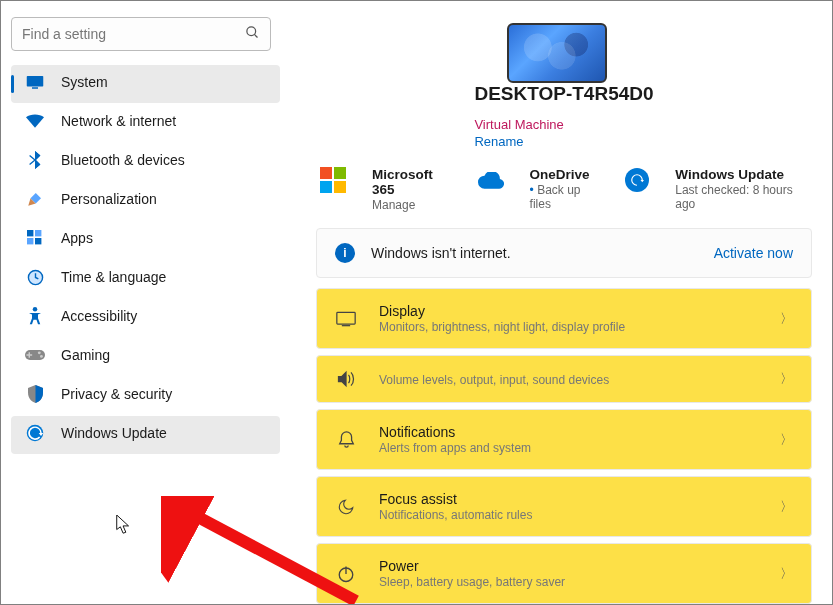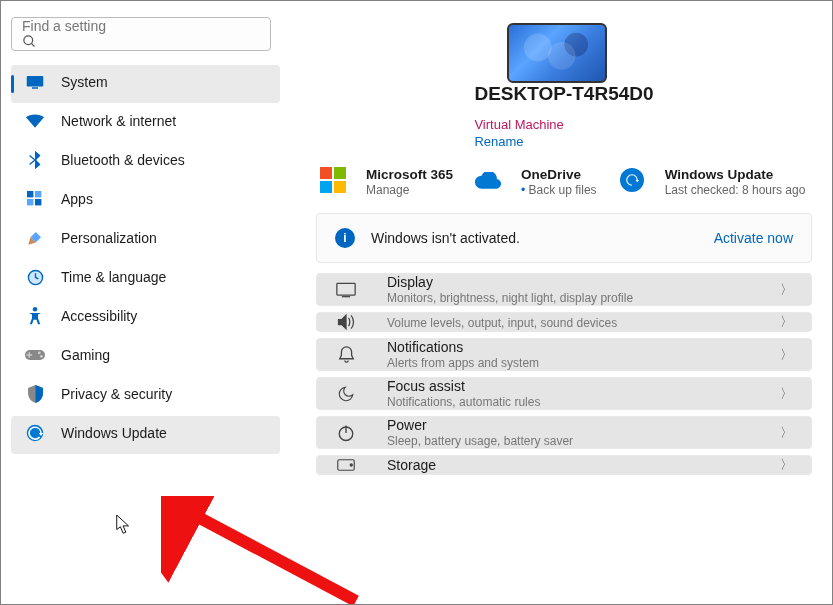--- a/index.html
+++ b/index.html
@@ -3,21 +3,21 @@
 <meta charset="utf-8">
 <style>
 * { box-sizing: border-box; margin: 0; padding: 0; font-family: "Segoe UI", sans-serif; }
 body { background: #fff; width: 833px; height: 605px; overflow: hidden; border: 1px solid #808080; position: relative; }
 
 .layout { display: flex; height: 100%; }
 
 
 .sidebar { width: 295px; flex-shrink: 0; padding: 16px 0 0 10px; }
 .search-wrap { padding: 0 16px 0 0; margin-bottom: 14px; }
-.search { display: flex; align-items: flex-start; width: 260px; height: 34px; border: 1px solid #bbb; border-radius: 4px; background: #fdfdfd; padding: 0 10px; flex-direction: column; }
+.search { display: flex; align-items: center; width: 260px; height: 34px; border: 1px solid #bbb; border-radius: 4px; background: #fdfdfd; padding: 0 10px; }
 .search input { border: none; outline: none; flex: 1; font-size: 14px; background: transparent; }
 .search input::placeholder { color: #777; }
 .search .mag { font-size: 14px; color: #555; }
 
 .nav { list-style: none; }
 .nav-item { display: flex; align-items: center; height: 38px; padding: 0 12px 4px 8px; border-radius: 4px; margin: 1px 16px 1px 0; cursor: pointer; position: relative; }
 .nav-item.selected { background: #eaeaea; }
 .nav-item.selected::before { content:""; position:absolute; left:0; top:10px; bottom:10px; width:3px; background:#0067c0; border-radius:2px; }
 .nav-item.hovered { background: #eaeaea; }
 .nav-icon { width: 20px; height: 20px; margin-right: 16px; display:flex; align-items:center; justify-content:center; font-size:16px; color:#0067c0; margin-left:6px;}
@@ -29,39 +29,39 @@
 .pc-thumb { width: 100px; height: 60px; border: 2px solid #333; border-radius: 6px; background: linear-gradient(135deg,#2a6ed8 0%,#5aa5ff 35%,#3b7ee0 60%,#1f56b0 100%); position:relative; overflow:hidden; margin-right:14px;}
 .pc-thumb::before{content:"";position:absolute;inset:0;background:
   radial-gradient(circle at 30% 40%, rgba(255,255,255,.15) 0 18%, transparent 19%),
   radial-gradient(circle at 55% 55%, rgba(255,255,255,.12) 0 22%, transparent 23%),
   radial-gradient(circle at 70% 35%, rgba(0,0,50,.25) 0 15%, transparent 16%);}
 .pc-name { font-size: 19px; font-weight:600; color:#1b1b1b; }
 .pc-sub { font-size: 13px; color:#be185d; margin-top:12px;}
 .pc-rename { font-size: 13px; color:#0067c0; cursor:pointer; margin-top:2px;}
 
 .tiles { display:flex; gap: 22px; margin-bottom:16px; align-items:flex-start; padding-left:4px;}
-.tile { display:flex; align-items:flex-start; gap:20px; cursor:pointer;}
+.tile { display:flex; align-items:flex-start; gap:26px; cursor:pointer;}
 .tile-icon { width:26px; height:26px; display:flex; align-items:center; justify-content:center; font-size:18px;}
 .tile-title { font-size:13.5px; font-weight:600; color:#1b1b1b;}
 .tile-sub { font-size:12px; color:#666; margin-top:1px;}
 .tile-sub.bullet::before{content:"• "; color:#0067c0;}
 
 .ms365 { display:grid; grid-template-columns: 12px 12px; grid-template-rows:12px 12px; gap:2px;}
 .ms365 span:nth-child(1){background:#f25022;} .ms365 span:nth-child(2){background:#7fba00;}
 .ms365 span:nth-child(3){background:#00a4ef;} .ms365 span:nth-child(4){background:#ffb900;}
 
 .cloud-ico{ color:#0078d4; font-size:20px;}
 .wu-ico{ width:24px;height:24px;border-radius:50%;background:#0078d4;display:flex;align-items:center;justify-content:center;color:#fff;font-size:14px;}
 
 .banner { display:flex; align-items:center; border:1px solid #e8e8e8; border-radius:4px; padding:14px 18px; margin-bottom:10px; background:#fbfbfb;}
 .banner-icon{ width:20px;height:20px;border-radius:50%;background:#0067c0;color:#fff;display:flex;align-items:center;justify-content:center;font-size:12px;font-weight:bold;margin-right:16px;}
 .banner-text{ flex:1; font-size:14px; color:#1b1b1b;}
 .banner-link{ font-size:14px; color:#0067c0; cursor:pointer;}
 
-.card { display:flex; align-items:center; border:1px solid #e8e8e8; border-radius:4px; padding:0 18px; margin-bottom:6px; background:#e5e5e5; cursor:pointer;gap:8px;}
+.card { display:flex; align-items:center; border:1px solid #e8e8e8; border-radius:4px; padding:14px 18px; margin-bottom:6px; background:#fde047; cursor:pointer;}
 .card-icon{ width:22px; display:flex; justify-content:center; margin-right:22px; color:#444; font-size:18px;}
 .card-body{ flex:1;}
 .card-title{ font-size:14px; color:#1b1b1b;}
 .card-sub{ font-size:12px; color:#777; margin-top:1px;}
 .card-chev{ color:#555; font-size:13px;}
 
 
 .cursor-pointer{ position:absolute; left:115px; top:514px; font-size:16px; color:#000; pointer-events:none; z-index:20;}
 .red-arrow{ position:absolute; left:160px; top:495px; width:200px; height:110px; pointer-events:none; z-index:19;}
 </style>
@@ -105,37 +105,37 @@
             <svg width="14" height="18" viewBox="0 0 12 20" fill="#0067c0">
               <path d="M6 0v20l6-5-5-5 5-5-6-5zM6 10L0 5m0 10l6-5"></path>
               <path d="M6 0l6 5-5 5 5 5-6 5V0z" fill="#0067c0"></path>
               <path d="M0 5l6 5-6 5" stroke="#0067c0" stroke-width="1.5" fill="none"></path>
             </svg>
           </span>
         <span class="nav-label">Bluetooth &amp; devices</span>
       </li>
       <li class="nav-item">
         <span class="nav-icon">
+            <svg width="18" height="18" viewBox="0 0 24 24">
+              <path d="M3 21l3-10 7 7-10 3z" fill="#d08850"></path>
+              <path d="M13 4l7 7-7 7-7-7 7-7z" fill="#5aa5ff"></path>
+            </svg>
+          </span>
+        <span class="nav-label">Personalization</span>
+      </li>
+      <li class="nav-item">
+        <span class="nav-icon">
             <svg width="16" height="16" viewBox="0 0 20 20">
               <rect x="0" y="0" width="8" height="8" fill="#0067c0"></rect>
               <rect x="10" y="0" width="8" height="8" fill="#5aa5ff"></rect>
               <rect x="0" y="10" width="8" height="8" fill="#5aa5ff"></rect>
               <rect x="10" y="10" width="8" height="8" fill="#0067c0"></rect>
             </svg>
           </span>
         <span class="nav-label">Apps</span>
-      </li>
-      <li class="nav-item">
-        <span class="nav-icon">
-            <svg width="18" height="18" viewBox="0 0 24 24">
-              <path d="M3 21l3-10 7 7-10 3z" fill="#d08850"></path>
-              <path d="M13 4l7 7-7 7-7-7 7-7z" fill="#5aa5ff"></path>
-            </svg>
-          </span>
-        <span class="nav-label">Personalization</span>
       </li>
       <li class="nav-item">
         <span class="nav-icon">
             <svg width="17" height="17" viewBox="0 0 24 24" fill="none" stroke="#444" stroke-width="2">
               <circle cx="12" cy="12" r="10" fill="#cfe6ff" stroke="#0067c0"></circle>
               <path d="M12 6v6l4 2" stroke="#0067c0"></path>
             </svg>
           </span>
         <span class="nav-label">Time &amp; language</span>
       </li>
@@ -226,21 +226,21 @@
           </div>
         <div>
           <div class="tile-title">Windows Update</div>
           <div class="tile-sub">Last checked: 8 hours ago</div>
         </div>
       </div>
     </div>
 
     <div class="banner">
       <div class="banner-icon">i</div>
-      <div class="banner-text">Windows isn't activated.</div>
+      <div class="banner-text">Windows isn't internet.</div>
       <div class="banner-link">Activate now</div>
     </div>
 
     <div class="card">
       <div class="card-icon">
           <svg width="20" height="16" viewBox="0 0 24 18" fill="none" stroke="#444" stroke-width="1.5">
             <rect x="1" y="1" width="22" height="14" rx="1"></rect>
             <line x1="7" y1="17" x2="17" y2="17"></line>
           </svg>
         </div>

